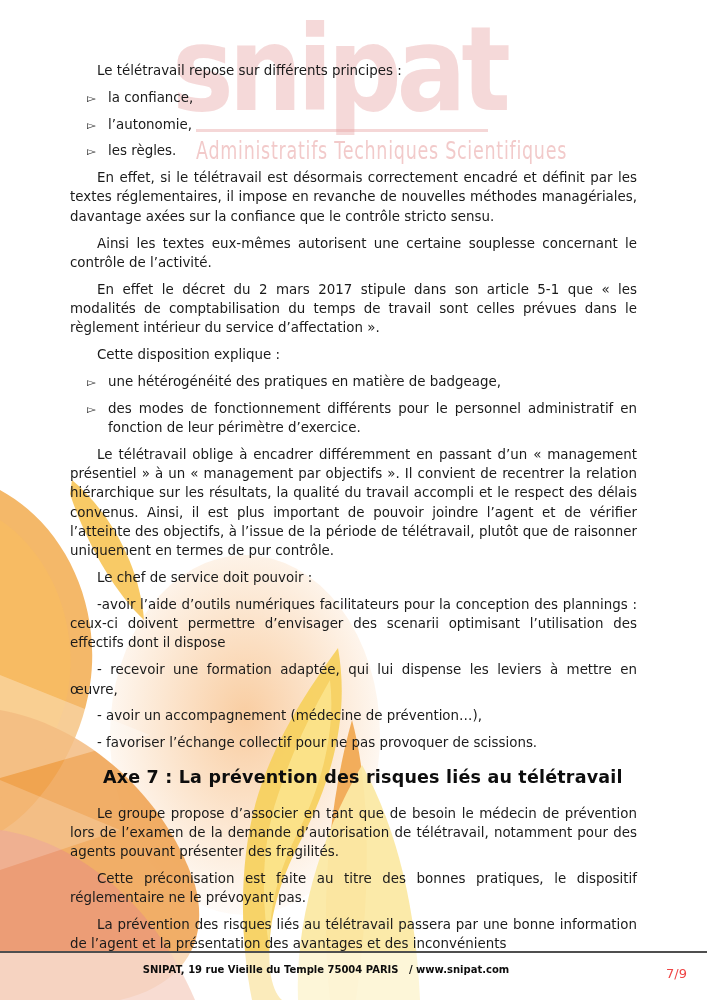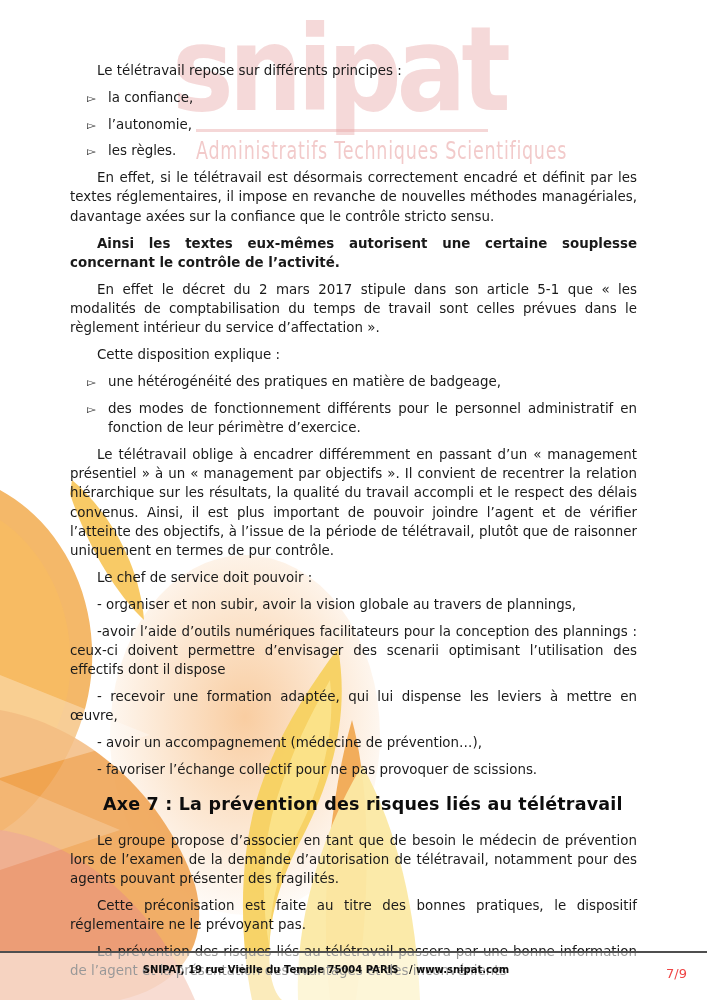--- a/index.html
+++ b/index.html
@@ -30,21 +30,21 @@
   .flames { position:absolute; left:0; bottom:0; z-index:0; pointer-events:none; }
 
   
   .content {
     position:absolute; left:70px; top:61px; width:567px; z-index:2;
     font-size:13.4px; line-height:19.3px; text-align:justify;
   }
   .content p { margin:7.5px 0 0; text-indent:27px; }
   .content p.first { margin-top:0; }
   .u { }
-  .bold-para { font-weight:bold; }
+  .bold-para { font-weight:normal; }
   ul.arrow-list { list-style:none; margin:7px 0 0; padding:0; }
   ul.arrow-list li { position:relative; padding-left:38px; margin-top:7.5px; }
   ul.arrow-list li .marker { position:absolute; left:17px; top:1px; font-size:11.5px; color:#1a1a1a; }
   h2.axe { font-size:17.5px; font-weight:bold; margin:16px 0 16px; text-indent:33px; color:#0d0d0d; letter-spacing:0.2px; }
 
   
   .footer {
     position:absolute; left:0; top:951px; width:707px; height:49px;
     border-top:2px solid #4f4f4f; background:rgba(255,255,255,0.55); z-index:3;
   }
@@ -106,21 +106,20 @@
 
     <ul class="arrow-list">
       <li><span class="marker">▻</span><span>une hétérogénéité des pratiques en matière de badgeage,</span></li>
       <li><span class="marker">▻</span><span>des modes de fonctionnement différents pour le personnel administratif en fonction de leur périmètre d’exercice.</span></li>
     </ul>
 
     <p>Le télétravail oblige à encadrer différemment en passant d’un « management présentiel » à un « management par objectifs ». Il convient de recentrer la relation hiérarchique sur les résultats, la qualité du travail accompli et le respect des délais convenus.  Ainsi, il est plus important de pouvoir joindre l’agent et de vérifier l’atteinte des objectifs, à l’issue de la période de télétravail, plutôt que de raisonner uniquement en termes de pur contrôle.</p>
 
     <p>Le chef de service doit pouvoir :</p>
 
-    <p>- organiser et non subir, avoir la vision globale au travers de plannings,</p>
     <p>-avoir l’aide d’outils numériques facilitateurs pour la conception des plannings : ceux-ci doivent permettre d’envisager des scenarii optimisant l’utilisation des effectifs dont il dispose</p>
     <p>- recevoir une formation adaptée, qui lui dispense les leviers à mettre en œuvre,</p>
     <p>- avoir un accompagnement (médecine de prévention…),</p>
     <p>- favoriser l’échange collectif pour ne pas provoquer de scissions.</p>
 
     <h2 class="axe">Axe 7 : La prévention des risques liés au télétravail</h2>
 
     <p>Le groupe propose d’associer en tant que de besoin le médecin de prévention lors de l’examen de la demande d’autorisation de télétravail, notamment pour des agents pouvant présenter des fragilités.</p>
     <p>Cette préconisation est faite au titre des bonnes pratiques, le dispositif réglementaire ne le prévoyant pas.</p>
     <p>La prévention des risques liés au télétravail passera par une bonne information de l’agent et la présentation des avantages et des inconvénients</p>

